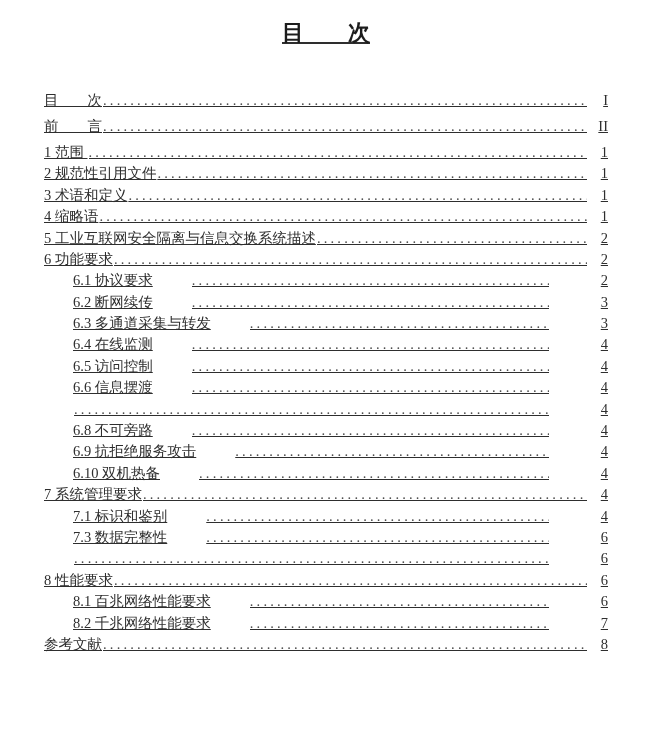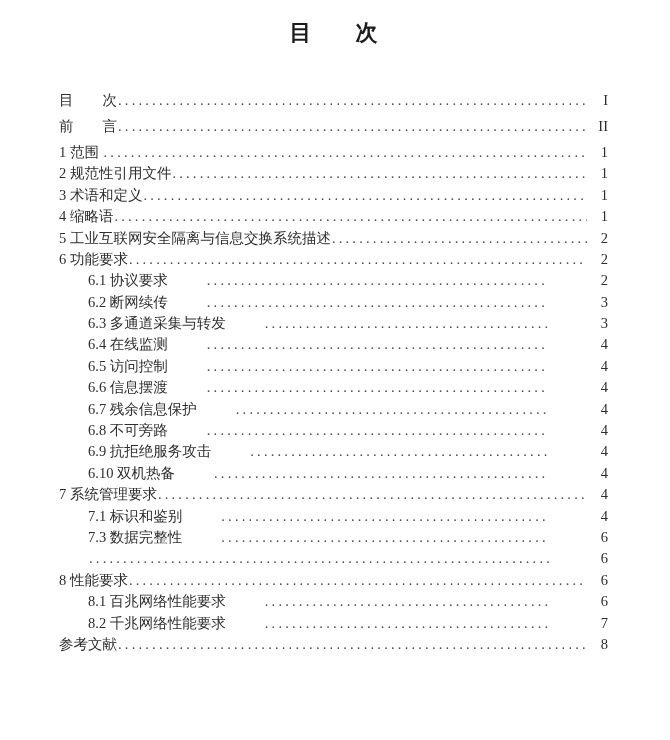--- a/index.html
+++ b/index.html
@@ -6,21 +6,22 @@
   body {
     width: 670px; height: 740px;
     background: #ffffff;
     font-family: "Liberation Serif", "DejaVu Serif", serif;
     color: #2e2e2e;
     overflow: hidden;
   }
   .doc-page {
     width: 670px; height: 740px;
     box-sizing: border-box;
-    padding: 19px 62px 0 59px;
+    padding: 19px 62px 0 44px;
+    text-decoration: underline;
   }
   .doc-title {
     margin: 0;
     text-align: center;
     font-size: 22px;
     line-height: 28px;
     font-weight: 700;
     color: #1c1c1c;
     white-space: pre;
   }
@@ -126,21 +127,20 @@
         <span class="label">6.5 访问控制</span>
         <span class="dots"></span>
         <span class="pageno">4</span>
       </div>
       <div class="toc-row indent">
         <span class="label">6.6 信息摆渡</span>
         <span class="dots"></span>
         <span class="pageno">4</span>
       </div>
       <div class="toc-row indent">
-        <span class="label">6.7 残余信息保护</span>
         <span class="dots"></span>
         <span class="pageno">4</span>
       </div>
       <div class="toc-row indent">
         <span class="label">6.8 不可旁路</span>
         <span class="dots"></span>
         <span class="pageno">4</span>
       </div>
       <div class="toc-row indent">
         <span class="label">6.9 抗拒绝服务攻击</span>

